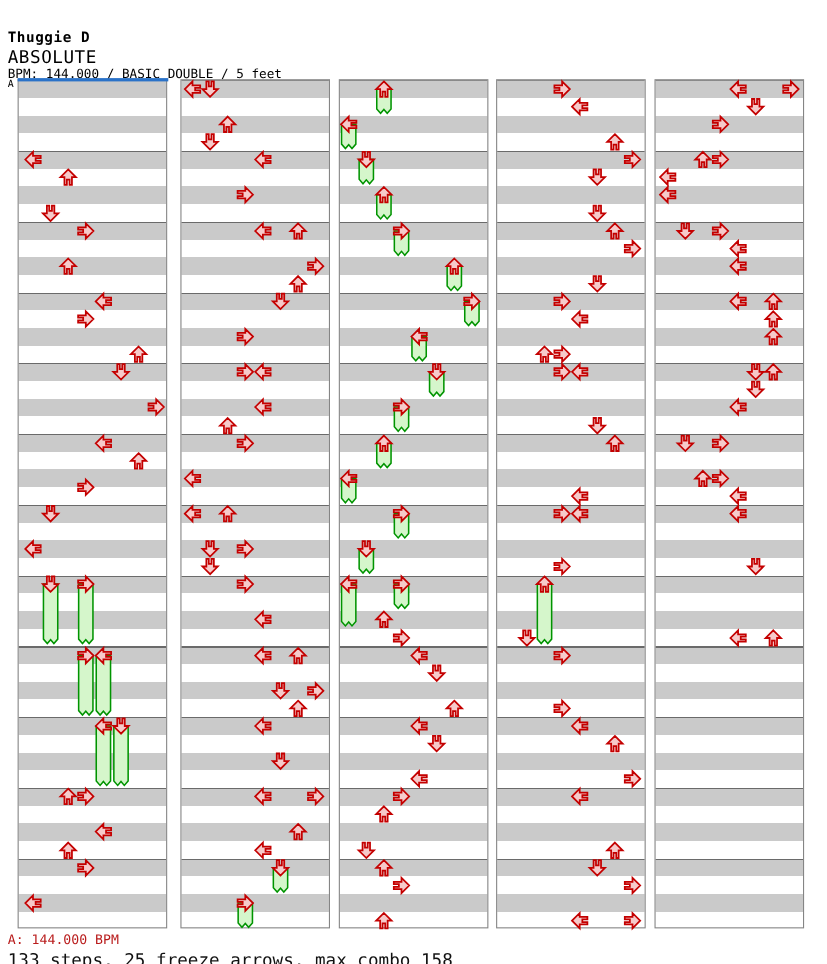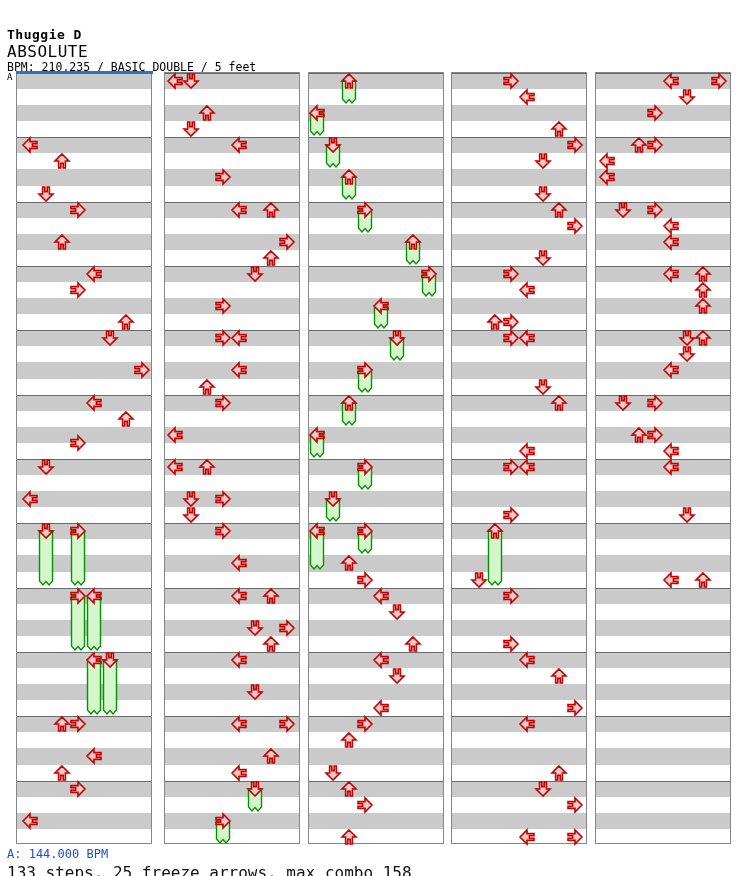--- a/index.html
+++ b/index.html
@@ -5,32 +5,32 @@
   html,body{margin:0;padding:0;background:#fff;}
   #screen{
     position:relative;width:752px;height:876px;background:#ffffff;overflow:hidden;
     font-family:"DejaVu Sans Mono", monospace;color:#000;margin-top:24px;
   }
   .abs{position:absolute;}
   #song-title{left:7px;top:3px;font-size:13px;font-weight:bold;letter-spacing:0.5px;}
   #chart-name{left:7px;top:18px;font-size:16px;font-weight:normal;letter-spacing:0.5px;}
   #info-line{left:7px;top:36px;font-size:11.5px;}
   #marker-label{left:7px;top:48px;font-size:9px;}
-  #footer-bpm{left:7px;top:823px;font-size:12px;color:#1d4ed8;}
+  #footer-bpm{left:7px;top:823px;font-size:12px;color:#b91c1c;}
   #footer-stats{left:7px;top:839px;font-size:16px;color:#111;}
   .panel{position:absolute;top:48px;width:136px;height:772px;box-sizing:border-box;}
   .note-svg{position:absolute;overflow:visible;}
 </style>
 </head>
 <body>
 
 <div id="screen">
   <div class="abs" id="song-title">Thuggie D</div>
   <div class="abs" id="chart-name">ABSOLUTE</div>
-  <div class="abs" id="info-line">BPM: 210.235 / BASIC DOUBLE / 5 feet</div>
+  <div class="abs" id="info-line">BPM: 144.000 / BASIC DOUBLE / 5 feet</div>
   <div class="abs" id="marker-label">A</div>
   <div class="abs" id="chart-area" style="left:0;top:0;width:752px;height:876px;">
       <div class="panel" style="left: 16px; border: 1px solid rgb(133, 133, 133); background: repeating-linear-gradient(rgb(106, 106, 106) 0px, rgb(106, 106, 106) 1px, transparent 1px, transparent 64.33px), repeating-linear-gradient(rgb(202, 202, 202) 0px, rgb(202, 202, 202) 16.0825px, rgb(255, 255, 255) 16.0825px, rgb(255, 255, 255) 32.165px);"></div>
       <div class="panel" style="left: 164px; border: 1px solid rgb(133, 133, 133); background: repeating-linear-gradient(rgb(106, 106, 106) 0px, rgb(106, 106, 106) 1px, transparent 1px, transparent 64.33px), repeating-linear-gradient(rgb(202, 202, 202) 0px, rgb(202, 202, 202) 16.0825px, rgb(255, 255, 255) 16.0825px, rgb(255, 255, 255) 32.165px);"></div>
       <div class="panel" style="left: 308px; border: 1px solid rgb(133, 133, 133); background: repeating-linear-gradient(rgb(106, 106, 106) 0px, rgb(106, 106, 106) 1px, transparent 1px, transparent 64.33px), repeating-linear-gradient(rgb(202, 202, 202) 0px, rgb(202, 202, 202) 16.0825px, rgb(255, 255, 255) 16.0825px, rgb(255, 255, 255) 32.165px);"></div>
       <div class="panel" style="left: 451px; border: 1px solid rgb(133, 133, 133); background: repeating-linear-gradient(rgb(106, 106, 106) 0px, rgb(106, 106, 106) 1px, transparent 1px, transparent 64.33px), repeating-linear-gradient(rgb(202, 202, 202) 0px, rgb(202, 202, 202) 16.0825px, rgb(255, 255, 255) 16.0825px, rgb(255, 255, 255) 32.165px);"></div>
       <div class="panel" style="left: 595px; border: 1px solid rgb(133, 133, 133); background: repeating-linear-gradient(rgb(106, 106, 106) 0px, rgb(106, 106, 106) 1px, transparent 1px, transparent 64.33px), repeating-linear-gradient(rgb(202, 202, 202) 0px, rgb(202, 202, 202) 16.0825px, rgb(255, 255, 255) 16.0825px, rgb(255, 255, 255) 32.165px);"></div>
       <div style="position: absolute; left: 16px; top: 47px; width: 137px; height: 3px; background: rgb(42, 114, 200);"></div>
       <svg width="16" height="16" viewBox="0 0 16 16" class="note-svg" style="transform: rotate(270deg); left: 22px; top: 113.33px;">
         <path d="M8 1 L15 8 L11.4 8 L11.4 15 L9.2 15 L9.2 10.4 L6.8 10.4 L6.8 15 L4.6 15 L4.6 8 L1 8 Z" fill="#f6caca" stroke="#c40000" stroke-width="1.6" stroke-linejoin="miter"></path>

